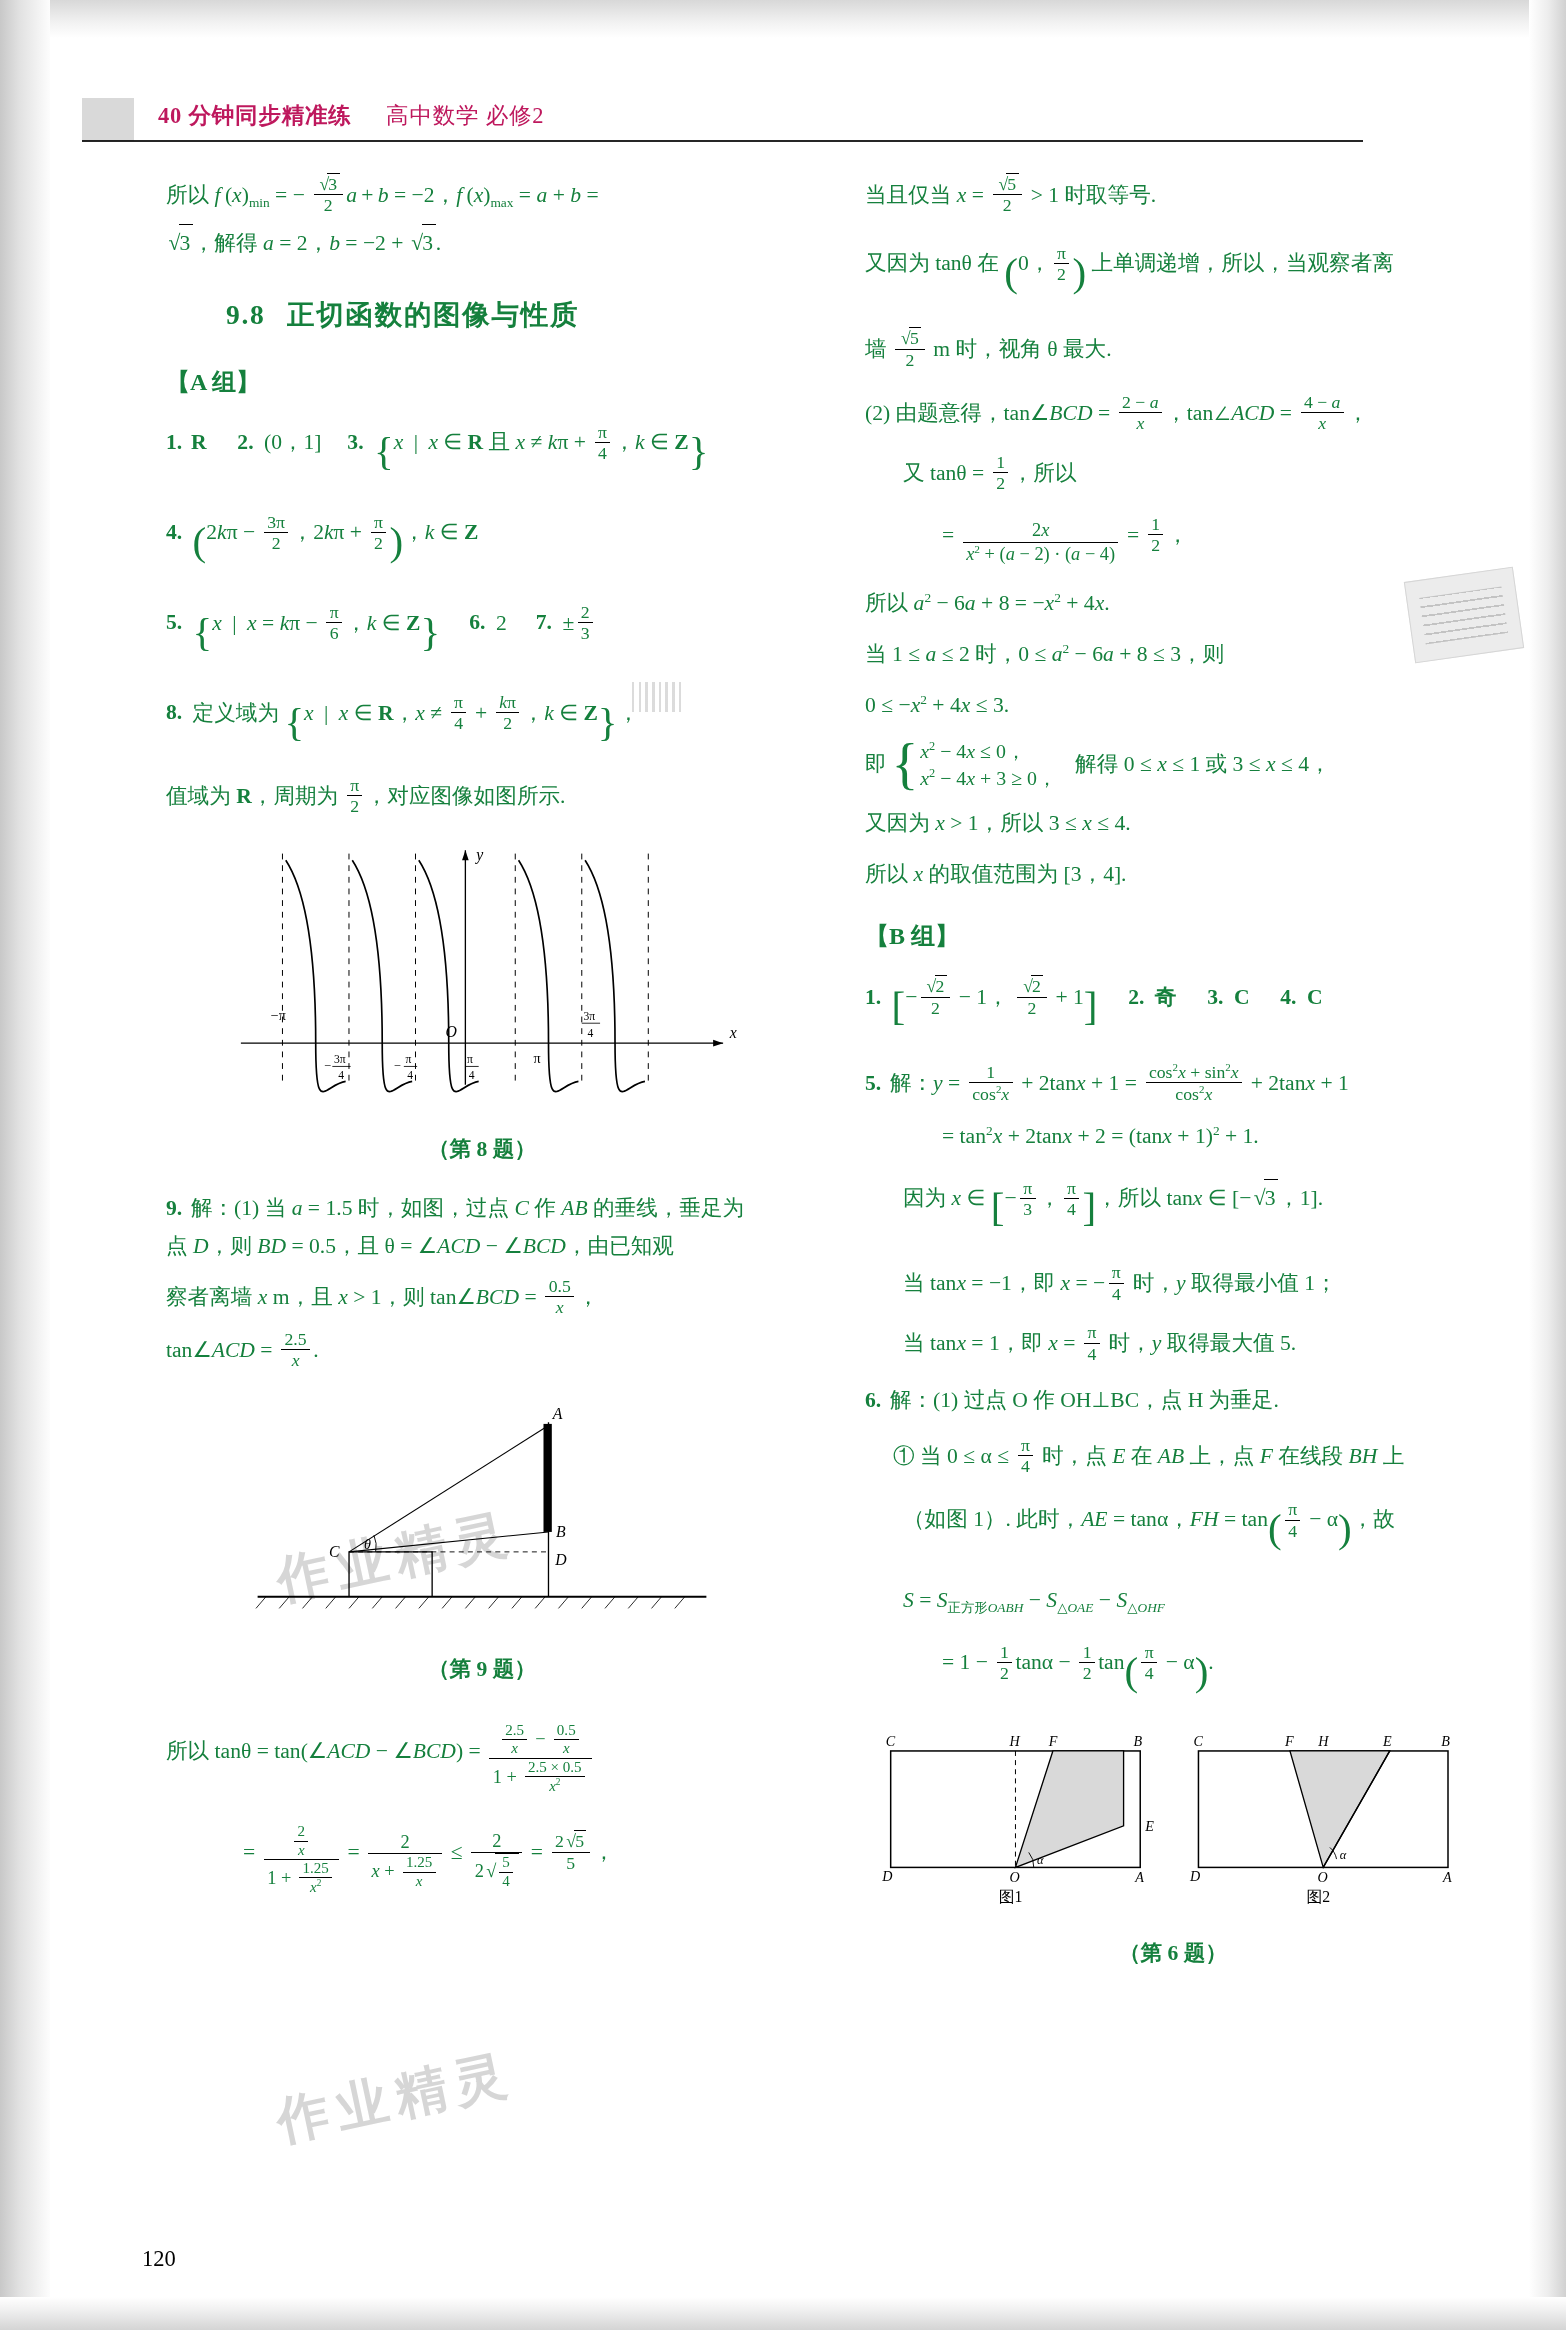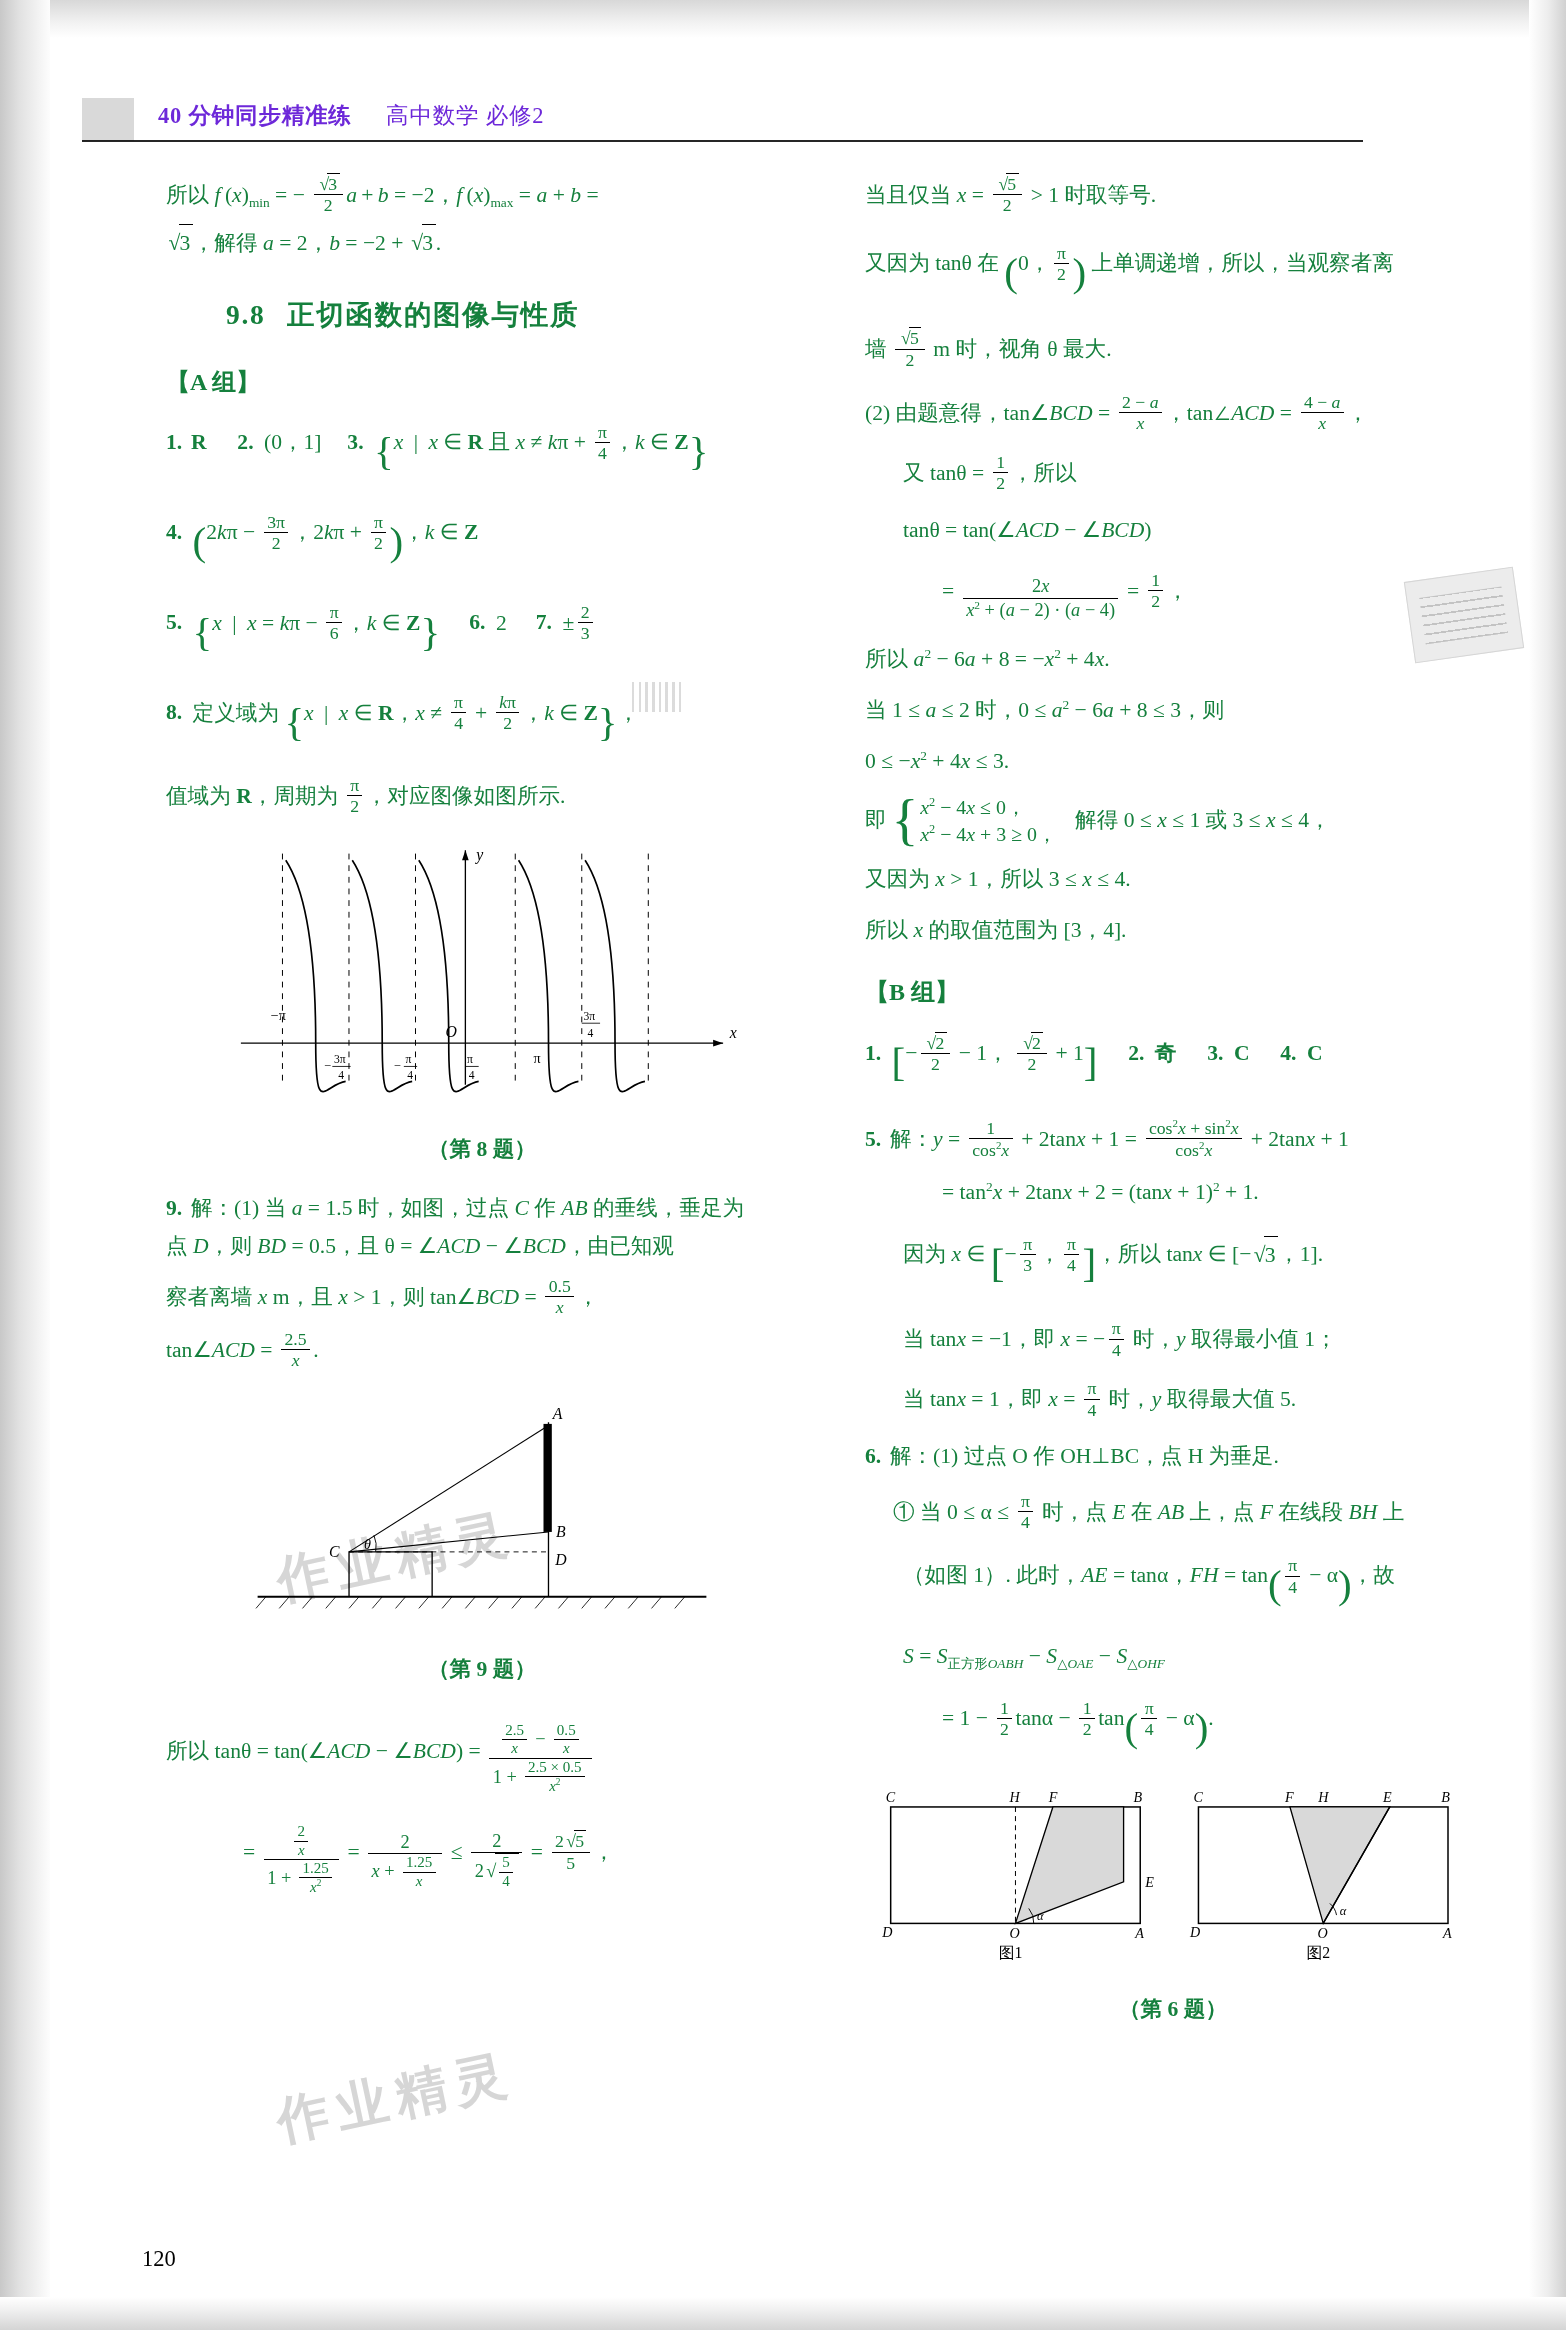--- a/index.html
+++ b/index.html
@@ -14,21 +14,21 @@
   .edge-left{position:absolute;left:0;top:0;width:50px;height:2330px;
     background:linear-gradient(to right,#c8c8c8 0%,#e2e2e2 40%,#fdfdfd 100%);}
   .edge-right{position:absolute;right:0;top:0;width:38px;height:2330px;
     background:linear-gradient(to left,#cfcfcf 0%,#ededed 50%,#ffffff 100%);}
   .edge-top{position:absolute;left:0;top:0;width:1567px;height:38px;
     background:linear-gradient(to bottom,#d8d8d8 0%,#f2f2f2 60%,#ffffff 100%);}
   .edge-bottom{position:absolute;left:0;bottom:0;width:1567px;height:33px;
     background:linear-gradient(to top,#d4d4d4 0%,#f0f0f0 60%,#ffffff 100%);}
 
   .header{position:absolute;left:158px;top:100px;width:1165px;
-     font-size:22.5px;color:#6d28d9;letter-spacing:0.8px;}
+     font-size:22.5px;color:#be185d;letter-spacing:0.8px;}
   .header .b{font-weight:bold;}
   .header .sp{display:inline-block;width:21.6px;}
   .hdr-rule{position:absolute;left:82px;top:140px;width:1281px;height:1.7px;background:#000;opacity:.85;}
   .hdr-block{position:absolute;left:82px;top:98px;width:52px;height:43px;background:#d9d9d9;}
 
   .col{position:absolute;top:173px;font-size:21.6px;line-height:1.75;color:#15803d;}
   .colL{left:166px;width:632px;}
   .colR{left:865px;width:616px;}
 
   .pgnum{position:absolute;left:142px;top:2246px;font-size:22.5px;}
@@ -289,23 +289,20 @@
     </div>
 
     <div class="blk" style="margin-top:21.6px;">
       (2) 由题意得，tan∠<span class="it">BCD</span> = <span class="frac"><span class="n">2 − <span class="it">a</span></span><span class="d"><span class="it">x</span></span></span>，tan∠<span class="it">ACD</span> = <span class="frac"><span class="n">4 − <span class="it">a</span></span><span class="d"><span class="it">x</span></span></span>，
     </div>
 
     <div class="blk indent" style="margin-top:18.3px;">
       又 tanθ = <span class="frac"><span class="n">1</span><span class="d">2</span></span>，所以
     </div>
 
-    <div class="blk indent" style="margin-top:18.3px;">
-      tanθ = tan(∠<span class="it">ACD</span> − ∠<span class="it">BCD</span>)
-    </div>
 
     <div class="blk indent2" style="margin-top:20px;">
       =
       <span class="frac" style="vertical-align:-1.0em;font-size:.85em;">
         <span class="n">2<span class="it">x</span></span>
         <span class="d"><span class="it">x</span><sup>2</sup> + (<span class="it">a</span> − 2) · (<span class="it">a</span> − 4)</span>
       </span>
       = <span class="frac"><span class="n">1</span><span class="d">2</span></span>，
     </div>
 

